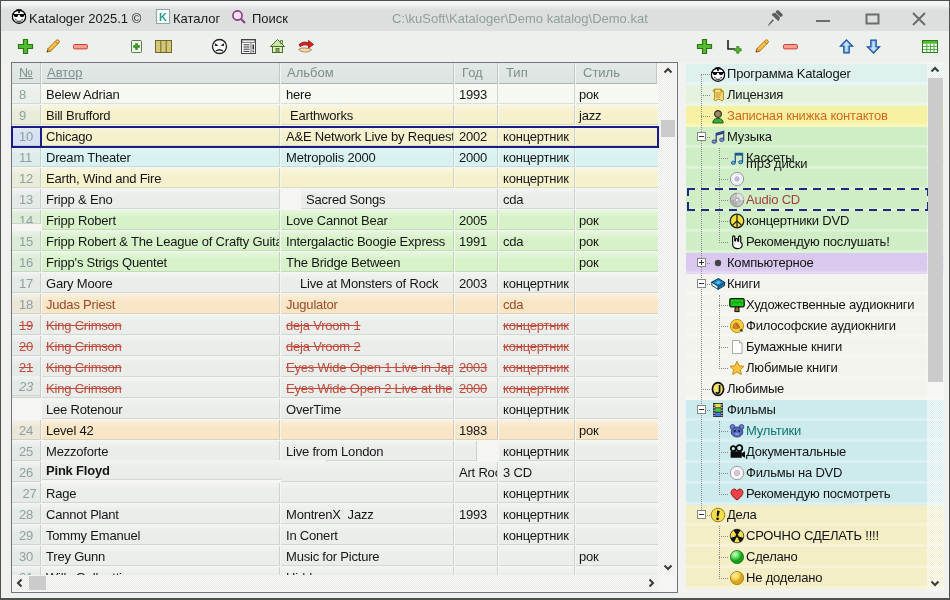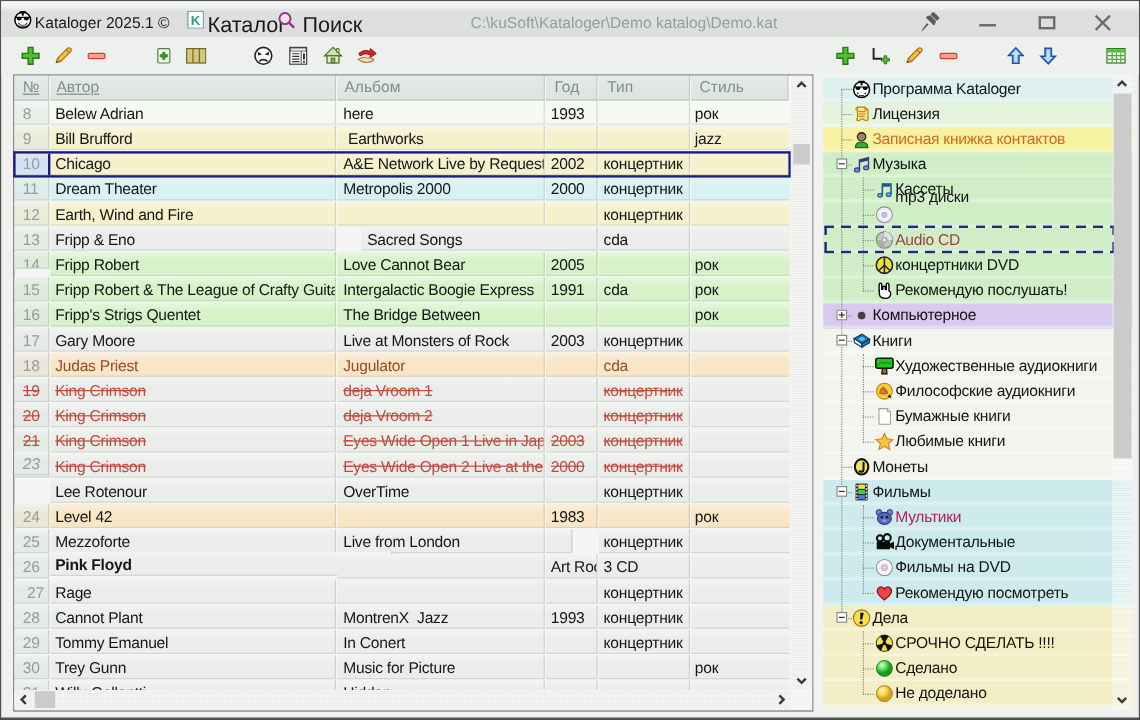--- a/index.html
+++ b/index.html
@@ -2,21 +2,21 @@
 <html><head><meta charset="utf-8">
 <style>
 * { margin:0; padding:0; box-sizing:border-box; }
 html,body { width:950px; height:600px; overflow:hidden; }
 body { font-family:"Liberation Sans", sans-serif; background:#f0f1ef; position:relative; }
 .frame { position:absolute; left:0; top:0; width:950px; height:600px; border:1px solid #4e524e; border-bottom:2px solid #4e524e; }
 .titlebar { position:absolute; left:1px; top:1px; width:948px; height:30px; background:linear-gradient(#f4f6f5 0px, #f2f4f3 4px, #e4e7e5 7px, #dcdfde 9px, #dcdfde 100%); }
 .toolbar { position:absolute; left:1px; top:31px; width:948px; height:31px; background:#eef0ed; }
 .tbi { position:absolute; width:18px; height:18px; }
 .title-txt { position:absolute; left:29px; top:11px; font-size:13px; color:#1a1a1a; }
-.menu-txt { position:absolute; top:11px; font-size:18px; color:#1a1a1a; }
+.menu-txt { position:absolute; top:11px; font-size:13px; color:#1a1a1a; }
 .path-txt { position:absolute; left:392px; top:11px; font-size:13px; color:#90a09c; }
 .cap { position:absolute; top:0; height:30px; color:#5f6360; }
 .grid { position:absolute; left:11px; top:62px; width:667px; height:531px; border:1px solid #70757a; background:#f5f6f4; }
 .hc { position:absolute; top:63px; height:21px; background:linear-gradient(#e3e9e7,#dde3e1); border-right:1px solid #c0c9c5; border-bottom:1px solid #aab6b2; font-size:13px; color:#7c8f8d; line-height:20px; }
 .c { position:absolute; font-size:13px; letter-spacing:-0.2px; line-height:22px; white-space:nowrap; overflow:hidden; }
 .sel { position:absolute; left:11px; top:126px; width:648px; height:22px; border:2px solid #1b1b84; }
 .selv { position:absolute; left:40px; top:128px; width:2px; height:18px; background:#1b1b84; }
 .vsb { position:absolute; left:659px; top:63px; width:17px; height:512px; background:repeating-conic-gradient(#fafaf9 0% 25%, #e9e9e7 0% 50%) 0 0/2px 2px; }
 .hsb { position:absolute; left:12px; top:575px; width:647px; height:16px; background:repeating-conic-gradient(#fafaf9 0% 25%, #e9e9e7 0% 50%) 0 0/2px 2px; }
 .sb-btn { position:absolute; width:16px; height:16px; display:flex; align-items:center; justify-content:center; }
@@ -225,21 +225,21 @@
 <div class="c" style="left:499px;top:231px;width:76px;height:20px;background:linear-gradient(rgba(255,255,255,.40),rgba(255,255,255,0) 38%),#d7f2c9;border-right:1px solid #bfd6b8;border-bottom:1px solid #c3dbbb;padding-left:4px;color:#161616;">cda</div>
 <div class="c" style="left:576px;top:231px;width:82px;height:20px;background:linear-gradient(rgba(255,255,255,.40),rgba(255,255,255,0) 38%),#d7f2c9;border-right:1px solid #bfd6b8;border-bottom:1px solid #c3dbbb;padding-left:3px;color:#161616;border-right:none;">рок</div>
 <div class="c" style="left:12px;top:252px;width:29px;height:20px;background:linear-gradient(rgba(255,255,255,.40),rgba(255,255,255,0) 38%),#dcecd8;border-right:1px solid #c2d2c2;border-bottom:1px solid #c7d6c6;padding-left:7px;color:#90a0a0;">16</div>
 <div class="c" style="left:42px;top:252px;width:238px;height:20px;background:linear-gradient(rgba(255,255,255,.40),rgba(255,255,255,0) 38%),#d7f2c9;border-right:1px solid #bfd6b8;border-bottom:1px solid #c3dbbb;padding-left:4px;color:#161616;">Fripp's Strigs Quentet</div>
 <div class="c" style="left:281px;top:252px;width:173px;height:20px;background:linear-gradient(rgba(255,255,255,.40),rgba(255,255,255,0) 38%),#d7f2c9;border-right:1px solid #bfd6b8;border-bottom:1px solid #c3dbbb;padding-left:5px;color:#161616;">The Bridge Between</div>
 <div class="c" style="left:455px;top:252px;width:43px;height:20px;background:linear-gradient(rgba(255,255,255,.40),rgba(255,255,255,0) 38%),#d7f2c9;border-right:1px solid #bfd6b8;border-bottom:1px solid #c3dbbb;padding-left:4px;color:#161616;"></div>
 <div class="c" style="left:499px;top:252px;width:76px;height:20px;background:linear-gradient(rgba(255,255,255,.40),rgba(255,255,255,0) 38%),#d7f2c9;border-right:1px solid #bfd6b8;border-bottom:1px solid #c3dbbb;padding-left:4px;color:#161616;"></div>
 <div class="c" style="left:576px;top:252px;width:82px;height:20px;background:linear-gradient(rgba(255,255,255,.40),rgba(255,255,255,0) 38%),#d7f2c9;border-right:1px solid #bfd6b8;border-bottom:1px solid #c3dbbb;padding-left:3px;color:#161616;border-right:none;">рок</div>
 <div class="c" style="left:12px;top:273px;width:29px;height:20px;background:linear-gradient(rgba(255,255,255,.40),rgba(255,255,255,0) 38%),#e5eae7;border-right:1px solid #c8d0cc;border-bottom:1px solid #ced5d1;padding-left:7px;color:#90a0a0;">17</div>
 <div class="c" style="left:42px;top:273px;width:238px;height:20px;background:linear-gradient(rgba(255,255,255,.40),rgba(255,255,255,0) 38%),#eaedea;border-right:1px solid #ccd2ce;border-bottom:1px solid #d1d7d3;padding-left:4px;color:#161616;">Gary Moore</div>
-<div class="c" style="left:281px;top:273px;width:173px;height:20px;background:linear-gradient(rgba(255,255,255,.40),rgba(255,255,255,0) 38%),#eaedea;border-right:1px solid #ccd2ce;border-bottom:1px solid #d1d7d3;padding-left:5px;color:#161616;">Live at Monsters of Rock</div>
+<div class="c" style="left:281px;top:273px;width:173px;height:20px;background:linear-gradient(rgba(255,255,255,.40),rgba(255,255,255,0) 38%),#eaedea;border-right:1px solid #ccd2ce;border-bottom:1px solid #d1d7d3;padding-left:19px;color:#161616;">Live at Monsters of Rock</div>
 <div class="c" style="left:455px;top:273px;width:43px;height:20px;background:linear-gradient(rgba(255,255,255,.40),rgba(255,255,255,0) 38%),#eaedea;border-right:1px solid #ccd2ce;border-bottom:1px solid #d1d7d3;padding-left:4px;color:#161616;">2003</div>
 <div class="c" style="left:499px;top:273px;width:76px;height:20px;background:linear-gradient(rgba(255,255,255,.40),rgba(255,255,255,0) 38%),#eaedea;border-right:1px solid #ccd2ce;border-bottom:1px solid #d1d7d3;padding-left:4px;color:#161616;">концертник</div>
 <div class="c" style="left:576px;top:273px;width:82px;height:20px;background:linear-gradient(rgba(255,255,255,.40),rgba(255,255,255,0) 38%),#eaedea;border-right:1px solid #ccd2ce;border-bottom:1px solid #d1d7d3;padding-left:3px;color:#161616;border-right:none;"></div>
 <div class="c" style="left:12px;top:294px;width:29px;height:20px;background:linear-gradient(rgba(255,255,255,.40),rgba(255,255,255,0) 38%),#ebe7d7;border-right:1px solid #cccec1;border-bottom:1px solid #d2d3c5;padding-left:7px;color:#90a0a0;">18</div>
 <div class="c" style="left:42px;top:294px;width:238px;height:20px;background:linear-gradient(rgba(255,255,255,.40),rgba(255,255,255,0) 38%),#f8e6c7;border-right:1px solid #d5ceb6;border-bottom:1px solid #dbd2b9;padding-left:4px;color:#9a4a28;">Judas Priest</div>
 <div class="c" style="left:281px;top:294px;width:173px;height:20px;background:linear-gradient(rgba(255,255,255,.40),rgba(255,255,255,0) 38%),#f8e6c7;border-right:1px solid #d5ceb6;border-bottom:1px solid #dbd2b9;padding-left:5px;color:#9a4a28;">Jugulator</div>
 <div class="c" style="left:455px;top:294px;width:43px;height:20px;background:linear-gradient(rgba(255,255,255,.40),rgba(255,255,255,0) 38%),#f8e6c7;border-right:1px solid #d5ceb6;border-bottom:1px solid #dbd2b9;padding-left:4px;color:#9a4a28;"></div>
 <div class="c" style="left:499px;top:294px;width:76px;height:20px;background:linear-gradient(rgba(255,255,255,.40),rgba(255,255,255,0) 38%),#f8e6c7;border-right:1px solid #d5ceb6;border-bottom:1px solid #dbd2b9;padding-left:4px;color:#9a4a28;">cda</div>
 <div class="c" style="left:576px;top:294px;width:82px;height:20px;background:linear-gradient(rgba(255,255,255,.40),rgba(255,255,255,0) 38%),#f8e6c7;border-right:1px solid #d5ceb6;border-bottom:1px solid #dbd2b9;padding-left:3px;color:#9a4a28;border-right:none;"></div>
 <div class="c" style="left:12px;top:315px;width:29px;height:20px;background:linear-gradient(rgba(255,255,255,.40),rgba(255,255,255,0) 38%),#e5eae7;border-right:1px solid #c8d0cc;border-bottom:1px solid #ced5d1;padding-left:7px;color:#bf4b3d;text-decoration:line-through;">19</div>
@@ -485,21 +485,21 @@
 <div class="ti" style="left:729px;top:360px;"><svg width="16" height="16" viewBox="0 0 16 16">
       <path d="M8 1.2 L10.1 5.7 L15 6.3 L11.4 9.6 L12.4 14.5 L8 12 L3.6 14.5 L4.6 9.6 L1 6.3 L5.9 5.7z" fill="#f5c242" stroke="#c8860a" stroke-width="0.9"></path>
     </svg></div>
 <div class="tt" style="left:746px;top:358px;color:#141414;">Любимые книги</div>
 <div class="tr" style="top:379px;background:linear-gradient(180deg,#f3f4ee 0px,#f3f4ee 17px,#f8f8f5 20px,#f3f4ee 21px);"></div>
 <div class="dot-h" style="left:701px;top:389px;width:9px;"></div>
 <div class="ti" style="left:710px;top:381px;"><svg width="16" height="16" viewBox="0 0 16 16">
       <ellipse cx="8" cy="8" rx="5.6" ry="6.4" fill="#f2e268" stroke="#111" stroke-width="1.7"></ellipse>
       <path d="M9.6 4 v6.2 a1.9 1.9 0 0 1 -3.6 0.9" fill="none" stroke="#111" stroke-width="1.7"></path>
     </svg></div>
-<div class="tt" style="left:727px;top:379px;color:#141414;">Монеты</div>
+<div class="tt" style="left:727px;top:379px;color:#141414;">Любимые</div>
 <div class="tr" style="top:400px;background:linear-gradient(180deg,#cdebec 0px,#cdebec 17px,#e1f3f4 20px,#cdebec 21px);"></div>
 <div class="dot-h" style="left:701px;top:410px;width:9px;"></div>
 <div class="expb" style="left:697px;top:405px;"></div>
 <div class="expm" style="left:699px;top:409px;"></div>
 <div class="ti" style="left:710px;top:402px;"><svg width="16" height="16" viewBox="0 0 16 16">
       <rect x="3" y="1" width="10" height="14" fill="#222"></rect>
       <rect x="5.2" y="1.8" width="5.6" height="3.6" fill="#e8e04a"></rect>
       <rect x="5.2" y="6.2" width="5.6" height="3.6" fill="#4ac84a"></rect>
       <rect x="5.2" y="10.6" width="5.6" height="3.6" fill="#4a78d8"></rect>
       <g fill="#fff">
@@ -519,21 +519,21 @@
 <div class="tr" style="top:421px;background:linear-gradient(180deg,#cdebec 0px,#cdebec 17px,#e1f3f4 20px,#cdebec 21px);"></div>
 <div class="dot-h" style="left:719px;top:431px;width:9px;"></div>
 <div class="ti" style="left:729px;top:423px;"><svg width="16" height="16" viewBox="0 0 16 16">
       <circle cx="3.5" cy="4" r="2.4" fill="#7080c8" stroke="#2a3a80" stroke-width="0.8"></circle>
       <circle cx="12.5" cy="4" r="2.4" fill="#7080c8" stroke="#2a3a80" stroke-width="0.8"></circle>
       <ellipse cx="8" cy="9" rx="5.8" ry="5" fill="#5868b8" stroke="#2a3a80" stroke-width="0.9"></ellipse>
       <circle cx="5.8" cy="8" r="1" fill="#101840"></circle>
       <circle cx="10.2" cy="8" r="1" fill="#101840"></circle>
       <ellipse cx="8" cy="11" rx="2" ry="1.3" fill="#8898d8"></ellipse>
     </svg></div>
-<div class="tt" style="left:746px;top:421px;color:#be185d;">Мультики</div>
+<div class="tt" style="left:746px;top:421px;color:#0f766e;">Мультики</div>
 <div class="tr" style="top:442px;background:linear-gradient(180deg,#cdebec 0px,#cdebec 17px,#e1f3f4 20px,#cdebec 21px);"></div>
 <div class="dot-h" style="left:719px;top:452px;width:9px;"></div>
 <div class="ti" style="left:729px;top:444px;"><svg width="16" height="16" viewBox="0 0 16 16">
       <circle cx="4.3" cy="4.6" r="2.5" fill="none" stroke="#0a0a0a" stroke-width="1.7"></circle>
       <circle cx="10.3" cy="4.1" r="3" fill="none" stroke="#0a0a0a" stroke-width="1.7"></circle>
       <rect x="1.6" y="7.2" width="11.2" height="6.6" rx="0.6" fill="#0a0a0a"></rect>
       <path d="M12.6 9.2 L16 7.2 v6.6 l-3.4-2z" fill="#0a0a0a"></path>
     </svg></div>
 <div class="tt" style="left:746px;top:442px;color:#141414;">Документальные</div>
 <div class="tr" style="top:463px;background:linear-gradient(180deg,#cdebec 0px,#cdebec 17px,#e1f3f4 20px,#cdebec 21px);"></div>

